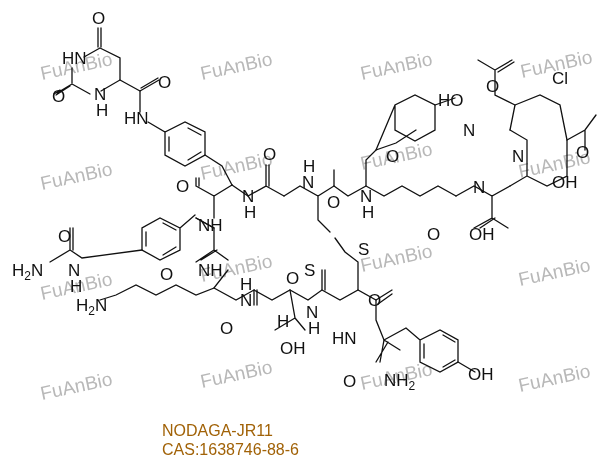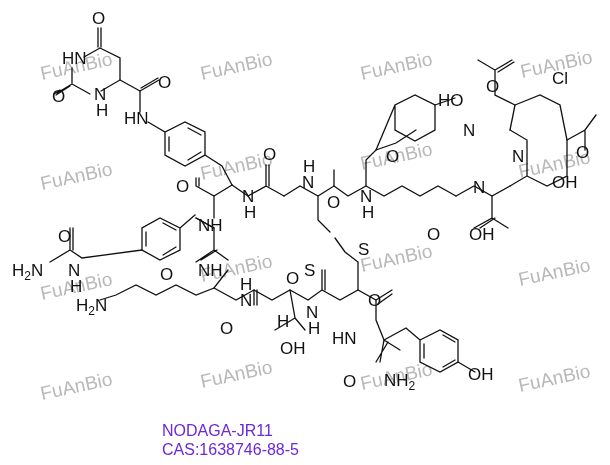--- a/index.html
+++ b/index.html
@@ -3,21 +3,21 @@
 <meta charset="utf-8">
 <style>
   html, body { margin:0; padding:0; background:#ffffff; }
   body { width:610px; height:465px; overflow:hidden; position:relative; font-family:"Liberation Sans", sans-serif; }
   #canvas { position:absolute; left:0; top:0; width:610px; height:465px; }
   svg text { font-family:"Liberation Sans", sans-serif; }
   .atom { font-size:17px; fill:#111; }
   .sub { font-size:12px; fill:#111; }
   .wm { font-size:19px; fill:#b8b8b8; }
   .bond { stroke:#111; stroke-width:1.3; fill:none; stroke-linecap:round; }
-  .caption { position:absolute; left:162px; font-size:16px; color:#6d28d9; line-height:20px; }
+  .caption { position:absolute; left:162px; font-size:16px; color:#a16207; line-height:20px; }
   #cap-name { top:421px; }
   #cap-cas { top:440px; }
 </style>
 </head>
 <body>
 
 <div id="canvas">
 <svg width="610" height="465" viewBox="0 0 610 465" xmlns="http://www.w3.org/2000/svg">
 
   <g>
@@ -140,13 +140,13 @@
     <text class="atom" x="332" y="344">HN</text>
 
     <text class="atom" x="343" y="387">O</text>
     <text class="atom" x="384" y="386"><tspan>NH</tspan><tspan class="sub" dy="4">2</tspan></text>
     <text class="atom" x="468" y="380">OH</text>
   </g>
 </svg>
 </div>
 
 <div class="caption" id="cap-name">NODAGA-JR11</div>
-<div class="caption" id="cap-cas">CAS:1638746-88-5</div>
+<div class="caption" id="cap-cas">CAS:1638746-88-6</div>
 
 </body></html>

